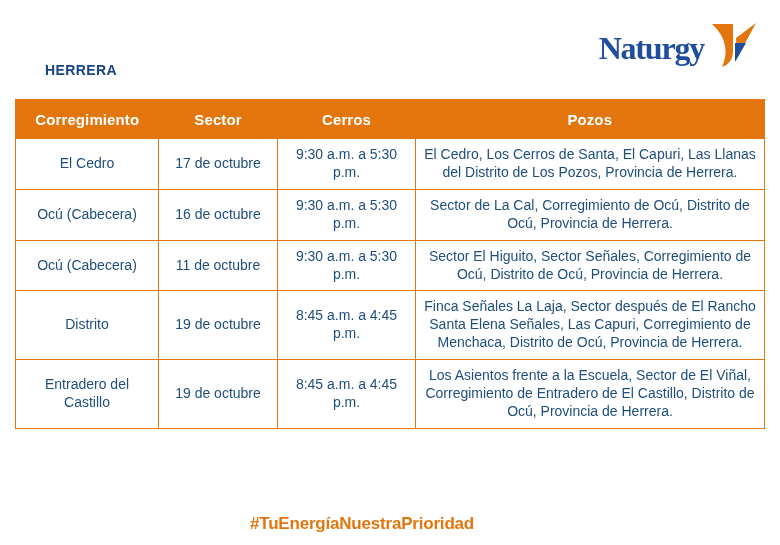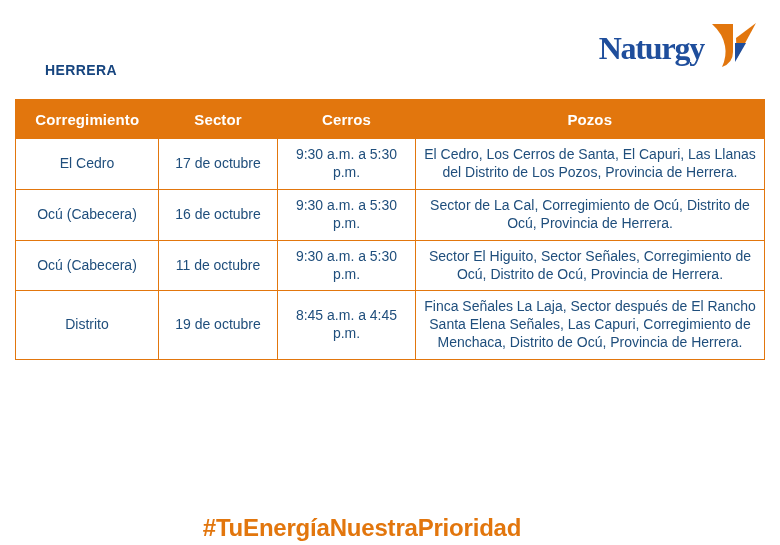--- a/index.html
+++ b/index.html
@@ -115,21 +115,21 @@
   }
 
   
   .footer-hashtag {
     position: absolute;
     left: 0;
     width: 724px;
     top: 514px;
     text-align: center;
     color: #E2760D;
-    font-size: 24px;
+    font-size: 17px;
     font-weight: bold;
     letter-spacing: -0.2px;
     font-family: "Liberation Sans", sans-serif;
   }
 </style>
 </head>
 <body>
 
 <div class="page">
 
@@ -179,18 +179,24 @@
         <td>11 de octubre</td>
         <td>9:30 a.m. a 5:30 p.m.</td>
         <td class="cell-zonas">Sector El Higuito, Sector Señales, Corregimiento de Ocú, Distrito de Ocú, Provincia de  Herrera.</td>
       </tr>
       <tr>
         <td>Distrito</td>
         <td>19 de octubre</td>
         <td>8:45 a.m. a 4:45 p.m.</td>
         <td class="cell-zonas">Finca Señales La Laja, Sector después de El Rancho Santa Elena Señales, Las Capuri, Corregimiento de Menchaca, Distrito de Ocú, Provincia de Herrera.</td>
       </tr>
+      <tr>
+        <td>Entradero del Castillo</td>
+        <td>19 de octubre</td>
+        <td>8:45 a.m. a 4:45 p.m.</td>
+        <td class="cell-zonas">Los Asientos frente a la Escuela, Sector de El Viñal, Corregimiento de Entradero de El Castillo, Distrito de Ocú, Provincia de Herrera.</td>
+      </tr>
     </tbody>
   </table>
 
   <div class="footer-hashtag">#TuEnergíaNuestraPrioridad</div>
 
 </div>
 
 </body></html>

